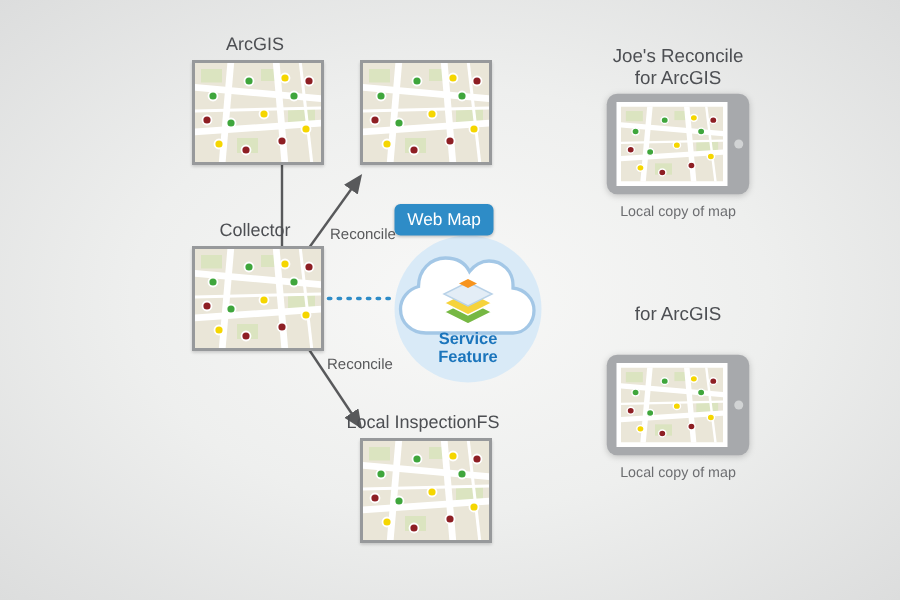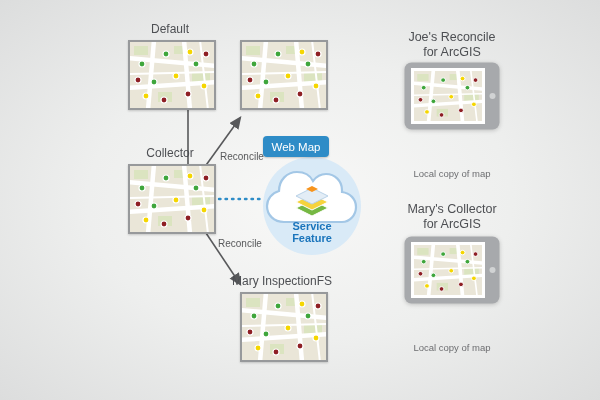--- a/index.html
+++ b/index.html
@@ -13,21 +13,21 @@
   .arrowhead{fill:var(--arrow_gray,#58595b);}
   .reconcile{position:absolute;font-size:10px;color:#58595b;}
   .webmap{position:absolute;left:263px;top:136px;width:66px;height:21px;border-radius:4px;
           background:var(--accent_blue,#2e8cc7);color:#fff;font-size:11.5px;
           display:flex;align-items:center;justify-content:center;box-shadow:0 1px 2px rgba(0,0,0,.2);}
   .cloud{position:absolute;left:262px;top:156px;width:100px;height:100px;}
   .fs{position:absolute;left:262px;top:220px;width:100px;text-align:center;
       color:var(--feature_service_text,#1b75bc);font-weight:bold;font-size:11px;line-height:12px;}
   .collector{position:absolute;width:120px;text-align:center;font-size:12.5px;color:#4d4f53;line-height:15px;}
   .tablet{position:absolute;width:96px;height:68px;filter:drop-shadow(0 1px 2px rgba(0,0,0,.2));}
-  .caption{position:absolute;width:96px;text-align:center;font-size:9.5px;color:#6d6e71;margin-top:32px;}
+  .caption{position:absolute;width:96px;text-align:center;font-size:9.5px;color:#6d6e71;}
   .dot-g{fill:var(--dot_green,#3fa63c);stroke:#fff;stroke-width:1.2;}
   .dot-y{fill:var(--dot_yellow,#f5d600);stroke:#fff;stroke-width:1.2;}
   .dot-r{fill:var(--dot_red,#8e1f24);stroke:#fff;stroke-width:1.2;}
   .street{stroke:#fff;fill:none;}
   .park{fill:#dbe4c0;}
 </style>
 </head>
 <body>
 
 <div class="stage">
@@ -67,35 +67,35 @@
       <marker id="arrow" markerWidth="9" markerHeight="9" refX="6.5" refY="3.5" orient="auto">
         <path class="arrowhead" d="M0,0 L8,3.5 L0,7 z"></path>
       </marker>
     </defs>
     <line class="connector" x1="188" y1="108" x2="188" y2="164"></line>
     <line class="connector" x1="204" y1="168" x2="240" y2="118" marker-end="url(#arrow)"></line>
     <line class="connector" x1="204" y1="230" x2="240" y2="284" marker-end="url(#arrow)"></line>
     <line class="dotted" x1="219" y1="199" x2="260" y2="199"></line>
   </svg>
 
-  <div class="lbl" style="left:128px;top:22px;width:84px;">Default</div>
+  <div class="lbl" style="left:128px;top:22px;width:84px;">ArcGIS</div>
   <svg class="map" style="left:128px;top:40px;" width="84" height="66" viewBox="0 0 84 66">
       <use href="#mapSym"></use>
     </svg>
 
   <svg class="map" style="left:240px;top:40px;" width="84" height="66" viewBox="0 0 84 66">
       <use href="#mapSym"></use>
     </svg>
 
   <div class="lbl" style="left:128px;top:146px;width:84px;">Collector</div>
   <svg class="map" style="left:128px;top:164px;" width="84" height="66" viewBox="0 0 84 66">
       <use href="#mapSym"></use>
     </svg>
 
-  <div class="lbl" style="left:222px;top:274px;width:120px;">Mary InspectionFS</div>
+  <div class="lbl" style="left:222px;top:274px;width:120px;">Local InspectionFS</div>
   <svg class="map" style="left:240px;top:292px;" width="84" height="66" viewBox="0 0 84 66">
       <use href="#mapSym"></use>
     </svg>
 
   <div class="reconcile" style="left:220px;top:151px;">Reconcile</div>
   <div class="reconcile" style="left:218px;top:238px;">Reconcile</div>
 
   <svg class="cloud" viewBox="0 0 100 100">
     <circle cx="50" cy="50" r="49" fill="#d9eaf7"></circle>
     <path d="M22,66 C12,66 5,59 5,50 C5,43 10,37 17,35 C17,24 25,16 35,16 C42,16 48,19 51,25
@@ -122,21 +122,20 @@
     <rect x="0.5" y="0.5" width="95" height="67" rx="7" fill="#a7a9ac"></rect>
     <rect x="7" y="6" width="74" height="56" fill="#ffffff"></rect>
     <svg x="10" y="9" width="68" height="50" viewBox="0 0 84 66" preserveAspectRatio="none">
         <use href="#mapSym"></use>
       </svg>
     <circle cx="88.5" cy="34" r="3" fill="#d1d3d4"></circle>
   </svg>
   <div class="caption" style="left:404px;top:136px;">Local copy of map</div>
 
   <div class="collector" style="left:392px;top:202px;">
-    <div>Mary's Collector</div>
     <div>for ArcGIS</div>
   </div>
   <svg class="tablet" style="left:404px;top:236px;" viewBox="0 0 96 68">
     <rect x="0.5" y="0.5" width="95" height="67" rx="7" fill="#a7a9ac"></rect>
     <rect x="7" y="6" width="74" height="56" fill="#ffffff"></rect>
     <svg x="10" y="9" width="68" height="50" viewBox="0 0 84 66" preserveAspectRatio="none">
         <use href="#mapSym"></use>
       </svg>
     <circle cx="88.5" cy="34" r="3" fill="#d1d3d4"></circle>
   </svg>

